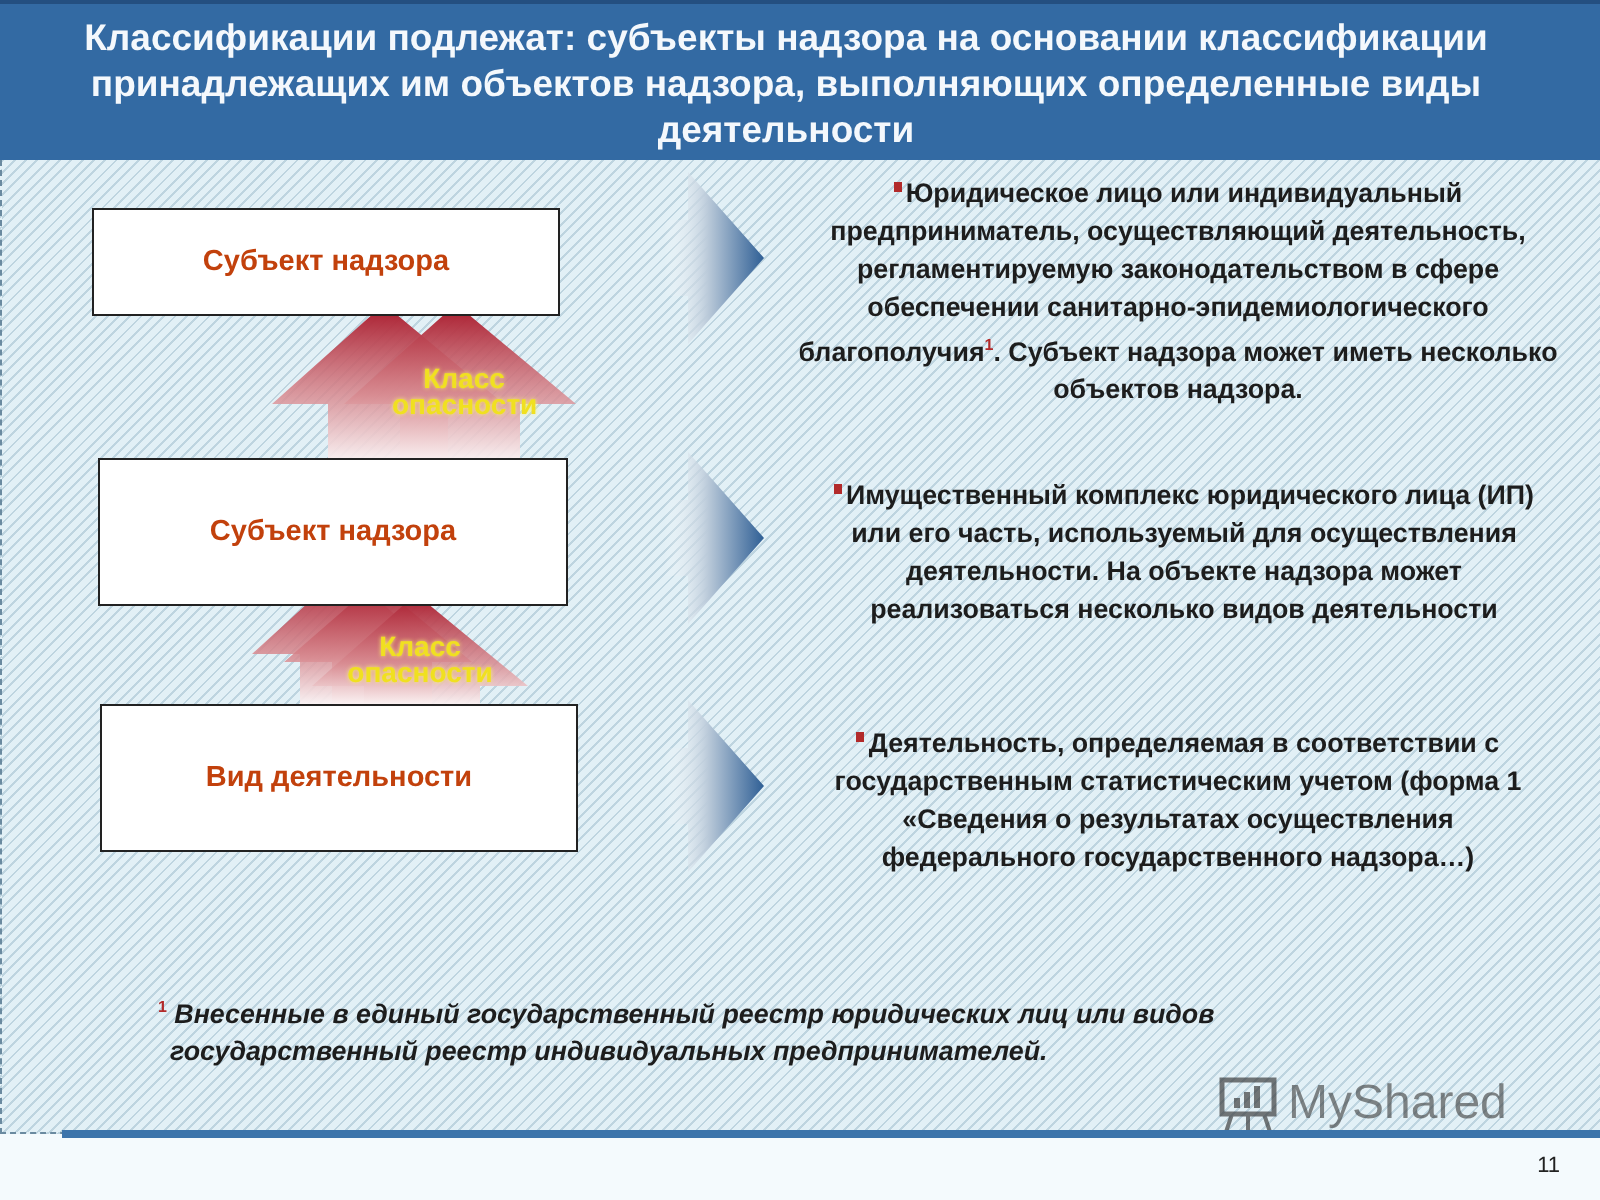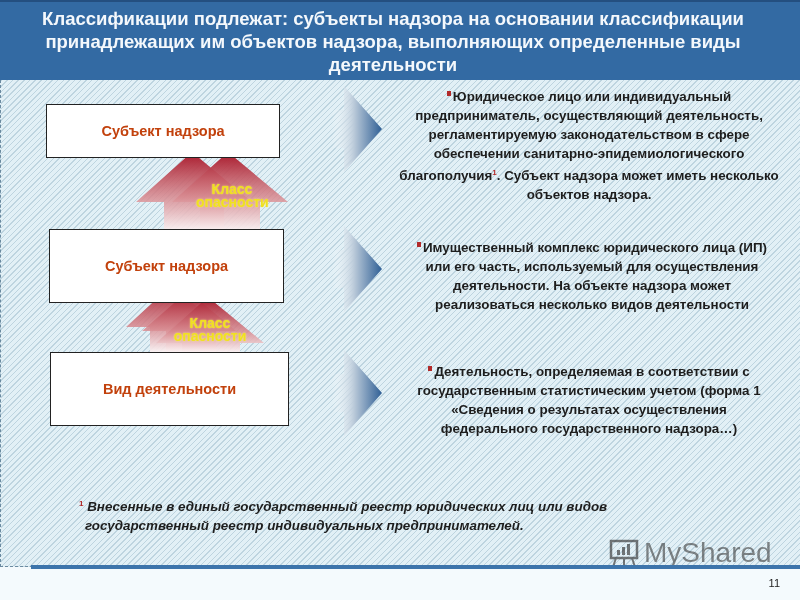--- a/index.html
+++ b/index.html
@@ -14,21 +14,21 @@
   .page-num{position:absolute;right:20px;top:577px;font-size:11px;color:#222;}
   .box{position:absolute;background:#fff;border:1px solid #222;display:flex;align-items:center;justify-content:center;font-weight:bold;font-size:14.5px;color:#c2410c;box-sizing:border-box;}
   .arrow{position:absolute;width:52px;height:86px;}
   .bullet-text{position:absolute;font-weight:bold;font-size:13.4px;line-height:19px;color:#1d1d1d;text-align:center;}
   .bullet-mark{display:inline-block;width:4px;height:5px;background:#b22a2a;margin-right:2px;vertical-align:top;margin-top:4px;}
   .sup{font-size:8px;vertical-align:super;color:#b22a2a;}
   .footnote{position:absolute;left:85px;top:494px;font-weight:bold;font-style:italic;font-size:13.4px;line-height:19px;color:#1d1d1d;width:560px;text-indent:-6px;}
   .footnote .fsup{font-size:8px;vertical-align:super;color:#b22a2a;font-style:normal;}
   .house-label{position:absolute;font-weight:bold;font-size:14px;color:#f0e020;text-align:center;line-height:13px;text-shadow:0 0 2px #f8ef70;}
   .logo{position:absolute;left:608px;top:537px;display:flex;align-items:center;gap:4px;}
-  .logo-text{font-size:28px;color:#3a3a3a;opacity:0.6;}
+  .logo-text{font-size:24px;color:#3a3a3a;opacity:0.6;}
 </style>
 </head>
 <body>
 
 <div class="header">
   <div class="header-title">Классификации подлежат: субъекты надзора на основании классификации принадлежащих им объектов надзора, выполняющих определенные виды деятельности</div>
 </div>
 
 <div class="content"></div>
 

